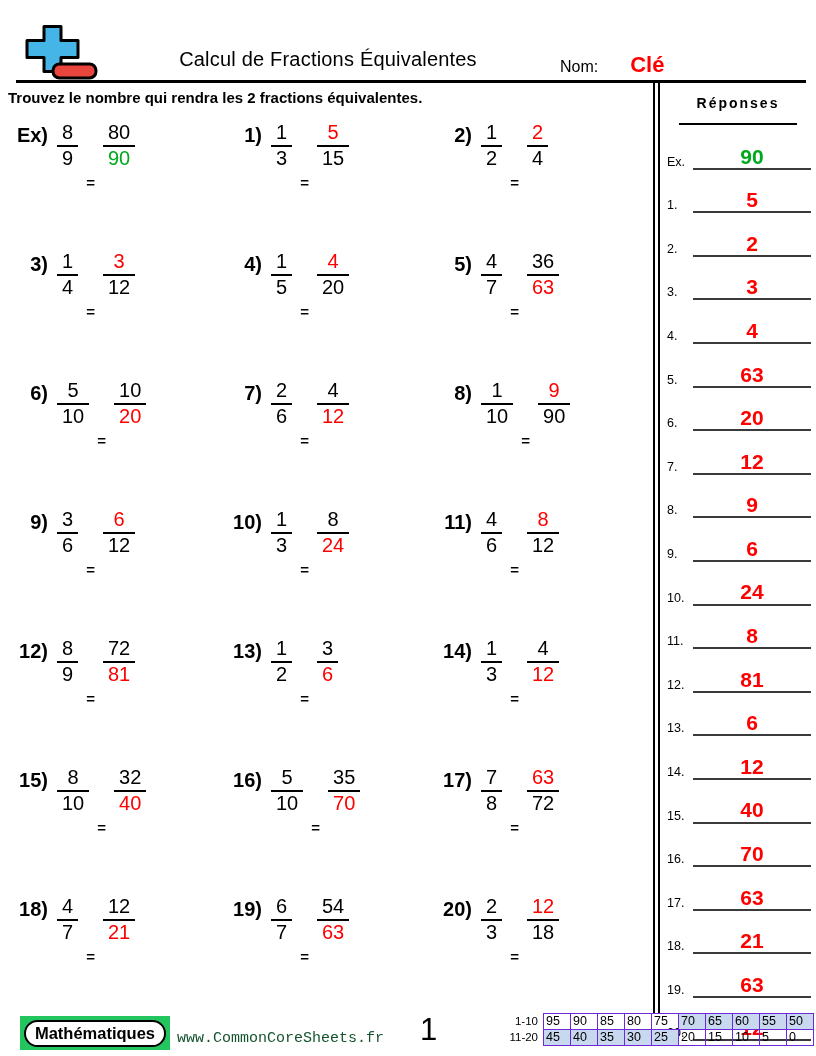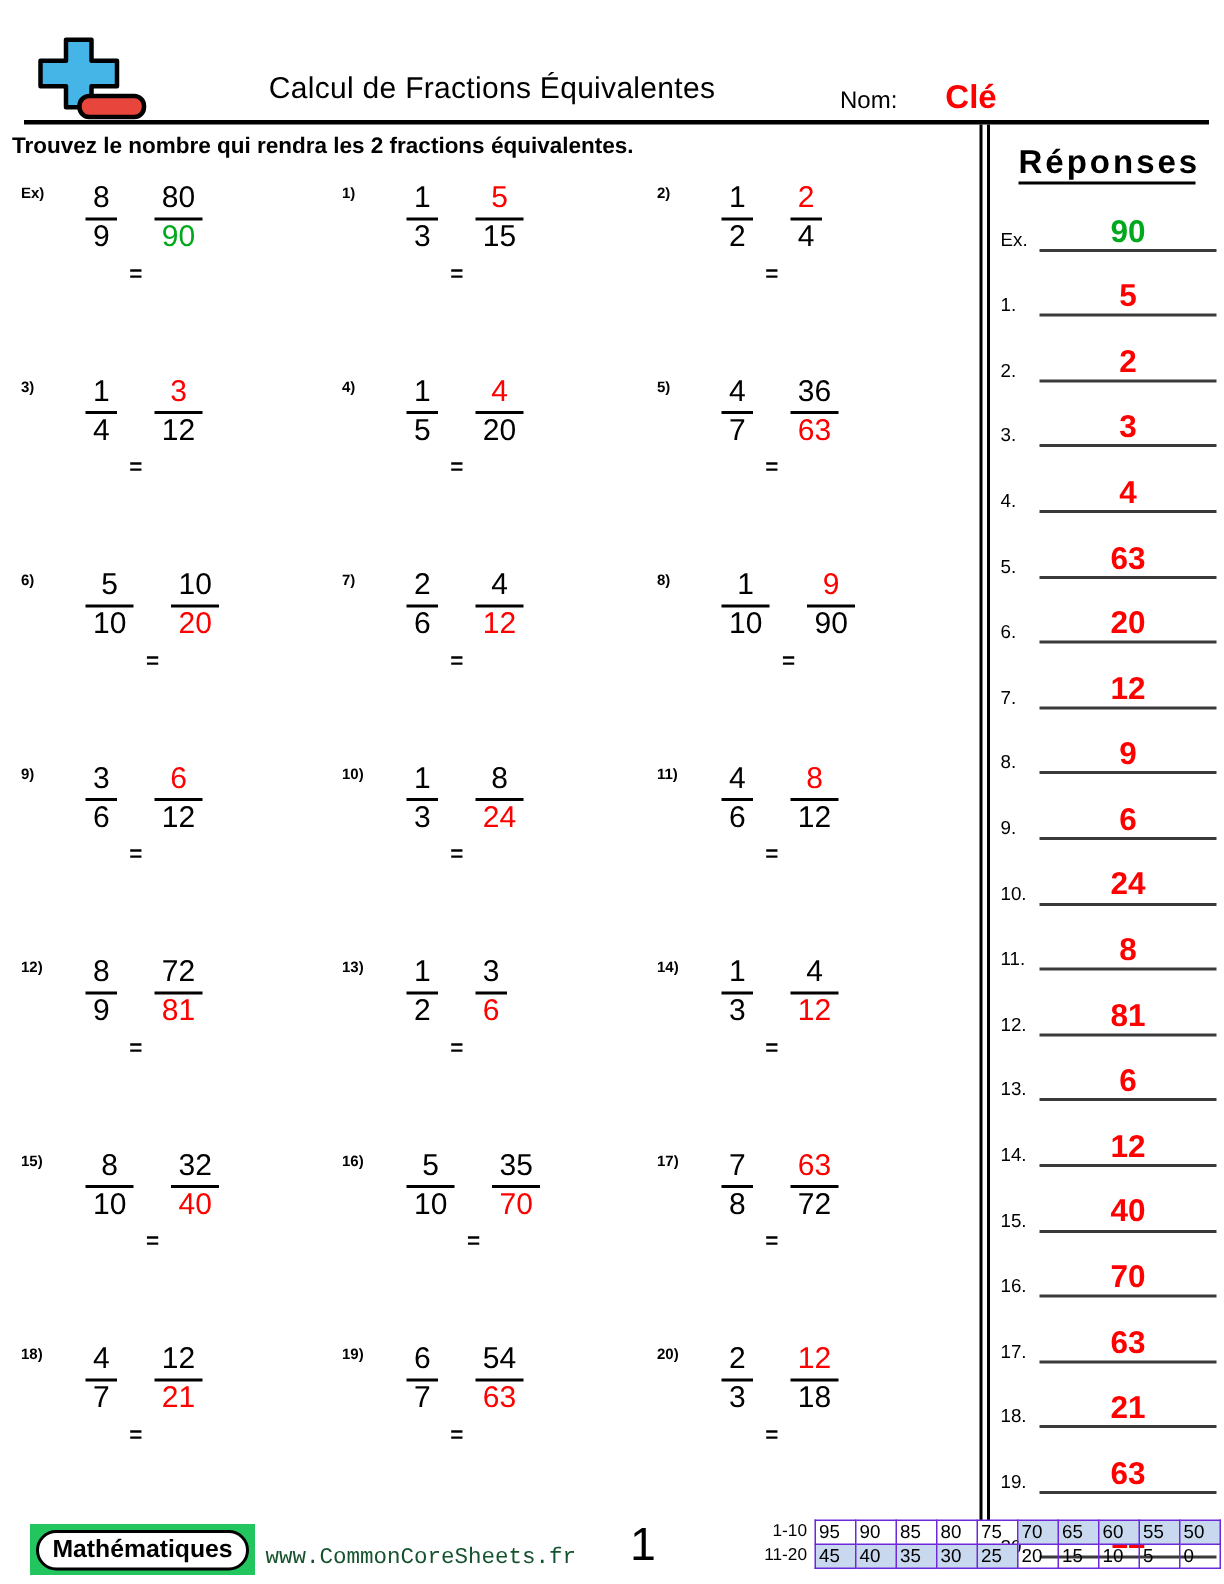--- a/index.html
+++ b/index.html
@@ -17,33 +17,33 @@
   .name-value { font-size:22px; font-weight:bold; color:var(--red); margin-left:32px; }
   .header-rule { position:absolute; top:64px; left:16px; right:10px; height:3px; background:#000; }
 
   
   .main { position:absolute; top:67px; left:0; right:0; height:931px; display:flex; }
   .problems-col { flex:1 1 auto; overflow:hidden; }
   .instruction { font-weight:bold; font-size:15px; padding:6px 8px 0 8px; height:24px; }
   .problems-grid { display:grid; grid-template-columns:214px 210px 210px;
     grid-auto-rows:129px; padding:8px 0 0 14px; }
   .problem { display:flex; align-items:flex-start; }
-  .p-label { width:34px; flex:0 0 auto; font-weight:bold;
-    font-size:10px; padding-top:3px; margin-right:7px; }
+  .p-label { width:34px; flex:0 0 auto; text-align:right; font-weight:bold;
+    font-size:20px; padding-top:3px; margin-right:7px; }
   .frac { display:inline-flex; flex-direction:column; align-items:center; margin:0 2px; }
   .frac .num, .frac .den { font-size:20px; line-height:1.18; padding:0 5px; text-align:center; }
   .frac .den { border-top:2.5px solid #000; }
   .eq { align-self:center; font-size:15px; font-weight:600; margin:0 6px; padding-bottom:6px; }
   .val-red { color:var(--red); }
   .val-green { color:var(--green); }
 
   .separator { width:3px; flex:0 0 auto; border-left:2px solid #000; border-right:2px solid #000; }
   .answers-col { width:156px; flex:0 0 auto; }
-  .answers-title { width:118px; margin:12px auto 2px; text-align:center; font-size:22px;
-    font-weight:bold; letter-spacing:2px; border-bottom:2.5px solid #000; padding-bottom:0; }
+  .answers-title { width:118px; margin:12px auto 2px; text-align:center; font-size:14px;
+    font-weight:bold; letter-spacing:2px; border-bottom:2.5px solid #000; padding-bottom:12px; }
   .answer-row { height:42.6px; display:flex; align-items:flex-end; padding:0 5px 1px 7px;justify-content:space-between; }
   .answer-label { flex:0 0 auto; width:26px; font-size:12.5px; padding-bottom:1px; }
   .answer-line { flex:1 1 auto; border-bottom:2px solid #3a3a3a; text-align:center; }
   .answer-value { font-size:21px; font-weight:bold; line-height:1.05; display:inline-block; }
 
   
   .badge-bar { position:absolute; left:20px; top:1000px; width:150px; height:34px;
     background:#22c55e; display:flex; align-items:center; justify-content:center; }
   .badge-pill { background:#fff; border:2.5px solid #000; border-radius:16px;
     font-weight:bold; font-size:16.5px; padding:2px 9px; white-space:nowrap; }

